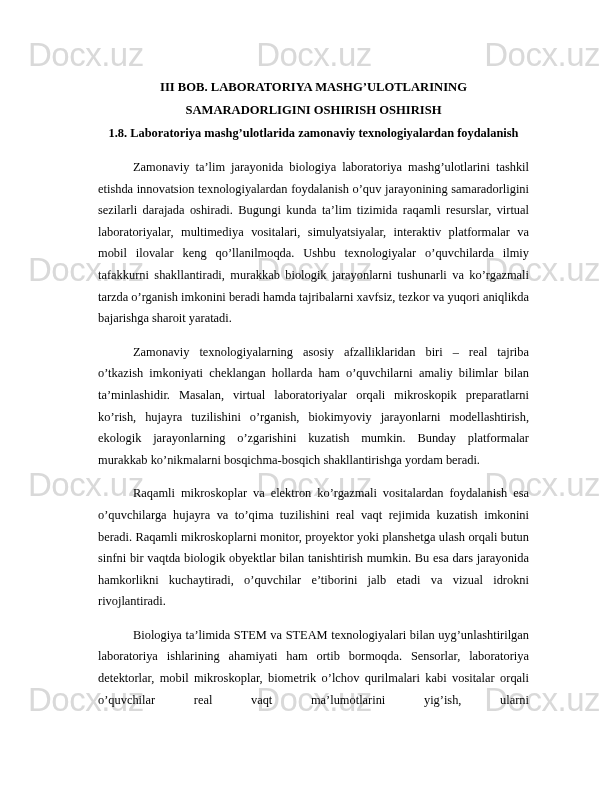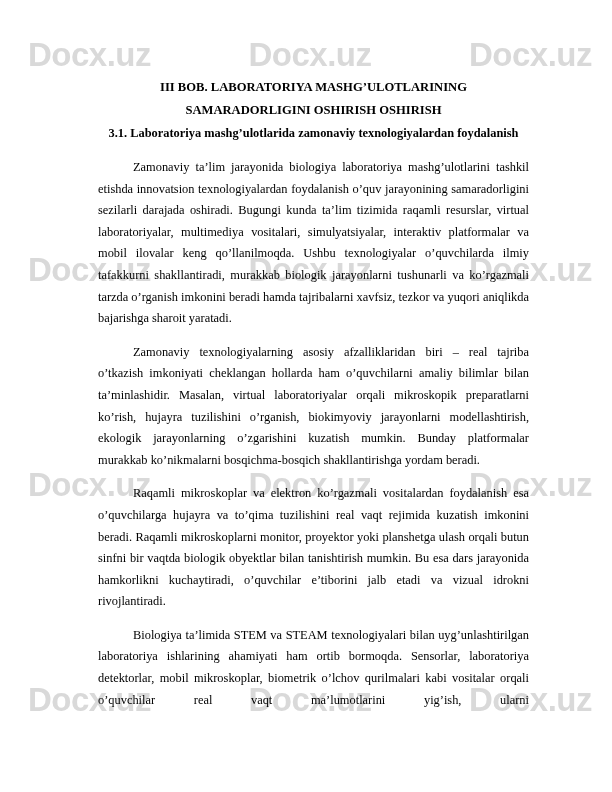--- a/index.html
+++ b/index.html
@@ -1,21 +1,21 @@
 <!DOCTYPE html>
 <html><head>
 <meta charset="utf-8">
 <style>
   html, body { margin:0; padding:0; background:#ffffff; }
   body { width:612px; height:792px; position:relative; overflow:hidden;
          font-family:"Liberation Serif","DejaVu Serif",serif; color:#000; }
   .watermark-row { position:absolute; left:0; width:612px; height:30px; display:flex;
-         justify-content:space-between; padding:0 20px 0 28px; box-sizing:border-box;
+         justify-content:space-between; padding:0 12px 0 28px; box-sizing:border-box;
          font-family:"Liberation Sans","DejaVu Sans",sans-serif; font-size:33px;
-         color:#d9d9d9; letter-spacing:-0.5px; line-height:30px; z-index:0; pointer-events:none;font-weight:bold; }
+         color:#d9d9d9; letter-spacing:-0.5px; line-height:30px; z-index:0; pointer-events:none; }
   .page { position:absolute; left:86px; top:76px; width:455px; z-index:1; }
   .heading { text-align:center; font-weight:bold; font-size:12.6px; line-height:23px; margin:0; }
   .heading.sub { font-size:12.4px; white-space:nowrap; margin-left:-6px; margin-right:-6px; }
   .para { margin:12px; font-size:12.4px; line-height:21.6px; text-align:justify; text-indent:35px; }
 </style>
 </head>
 <body>
 
 <div class="watermark-row" style="top:40px;">
   <span>Docx.uz</span>
@@ -34,18 +34,18 @@
 </div>
 <div class="watermark-row" style="top:685px;">
   <span>Docx.uz</span>
   <span>Docx.uz</span>
   <span>Docx.uz</span>
 </div>
 
 <div class="page">
   <h1 class="heading">III BOB. LABORATORIYA MASHG’ULOTLARINING</h1>
   <h1 class="heading">SAMARADORLIGINI OSHIRISH OSHIRISH</h1>
-  <h2 class="heading sub">3.1. Laboratoriya mashg’ulotlarida zamonaviy texnologiyalardan foydalanish</h2>
+  <h2 class="heading sub">1.8. Laboratoriya mashg’ulotlarida zamonaviy texnologiyalardan foydalanish</h2>
   <p class="para">Zamonaviy ta’lim jarayonida biologiya laboratoriya mashg’ulotlarini tashkil etishda innovatsion texnologiyalardan foydalanish o’quv jarayonining samaradorligini sezilarli darajada oshiradi. Bugungi kunda ta’lim tizimida raqamli resurslar, virtual laboratoriyalar, multimediya vositalari, simulyatsiyalar, interaktiv platformalar va mobil ilovalar keng qo’llanilmoqda. Ushbu texnologiyalar o’quvchilarda ilmiy tafakkurni shakllantiradi, murakkab biologik jarayonlarni tushunarli va ko’rgazmali tarzda o’rganish imkonini beradi hamda tajribalarni xavfsiz, tezkor va yuqori aniqlikda bajarishga sharoit yaratadi.</p>
   <p class="para">Zamonaviy texnologiyalarning asosiy afzalliklaridan biri – real tajriba o’tkazish imkoniyati cheklangan hollarda ham o’quvchilarni amaliy bilimlar bilan ta’minlashidir. Masalan, virtual laboratoriyalar orqali mikroskopik preparatlarni ko’rish, hujayra tuzilishini o’rganish, biokimyoviy jarayonlarni modellashtirish, ekologik jarayonlarning o’zgarishini kuzatish mumkin. Bunday platformalar murakkab ko’nikmalarni bosqichma-bosqich shakllantirishga yordam beradi.</p>
   <p class="para">Raqamli mikroskoplar va elektron ko’rgazmali vositalardan foydalanish esa o’quvchilarga hujayra va to’qima tuzilishini real vaqt rejimida kuzatish imkonini beradi. Raqamli mikroskoplarni monitor, proyektor yoki planshetga ulash orqali butun sinfni bir vaqtda biologik obyektlar bilan tanishtirish mumkin. Bu esa dars jarayonida hamkorlikni kuchaytiradi, o’quvchilar e’tiborini jalb etadi va vizual idrokni rivojlantiradi.</p>
   <p class="para" style="text-align-last:justify;">Biologiya ta’limida STEM va STEAM texnologiyalari bilan uyg’unlashtirilgan laboratoriya ishlarining ahamiyati ham ortib bormoqda. Sensorlar, laboratoriya detektorlar, mobil mikroskoplar, biometrik o’lchov qurilmalari kabi vositalar orqali o’quvchilar real vaqt ma’lumotlarini yig’ish, ularni</p>
 </div>
 
 </body></html>

